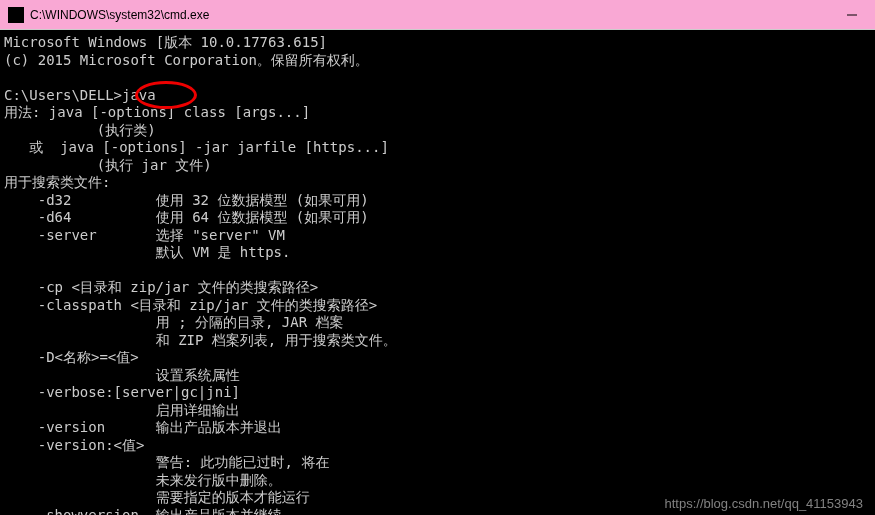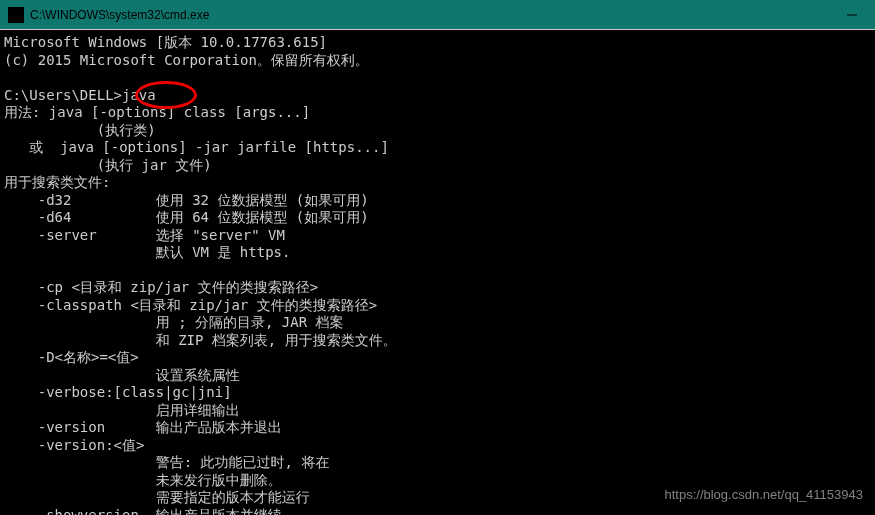--- a/index.html
+++ b/index.html
@@ -7,21 +7,21 @@
       width: 875px;
       height: 515px;
       font-family: Consolas, "Courier New", monospace;
       font-size: 14px;
       overflow: hidden;
       background: #000;
       position: relative;
     }
     .titlebar {
       height: 30px;
-      background: #0f766e;
+      background: #f9a8d4;
       border-bottom: 1px solid #ccc;
       display: flex;
       align-items: center;
       padding-left: 8px;
       font-family: "Segoe UI", Tahoma, sans-serif;
       font-size: 12px;
       color: #000;
     }
     .titlebar .icon {
       width: 16px;
@@ -62,21 +62,21 @@
       border-radius: 50%;
       width: 62px;
       height: 28px;
       top: 81px;
       left: 135px;
       pointer-events: none;
     }
     .watermark {
       position: absolute;
       right: 12px;
-      bottom: 13px;
+      bottom: 4px;
       color: #999;
       font-family: "Segoe UI", Arial, sans-serif;
       font-size: 13px;
       opacity: 0.85;
     }
   </style>
 </head>
 <body>
 
 <div class="titlebar">
@@ -104,21 +104,21 @@
 <span>    -d64          使用 64 位数据模型 (如果可用)</span>
 <span>    -server       选择 "server" VM</span>
 <span>                  默认 VM 是 https.</span>
 <span></span>
 <span>    -cp &lt;目录和 zip/jar 文件的类搜索路径&gt;</span>
 <span>    -classpath &lt;目录和 zip/jar 文件的类搜索路径&gt;</span>
 <span>                  用 ; 分隔的目录, JAR 档案</span>
 <span>                  和 ZIP 档案列表, 用于搜索类文件。</span>
 <span>    -D&lt;名称&gt;=&lt;值&gt;</span>
 <span>                  设置系统属性</span>
-<span>    -verbose:[class|gc|jni]</span>
+<span>    -verbose:[server|gc|jni]</span>
 <span>                  启用详细输出</span>
 <span>    -version      输出产品版本并退出</span>
 <span>    -version:&lt;值&gt;</span>
 <span>                  警告: 此功能已过时, 将在</span>
 <span>                  未来发行版中删除。</span>
 <span>                  需要指定的版本才能运行</span>
 <span>    -showversion  输出产品版本并继续</span>
 
 </div>
 

